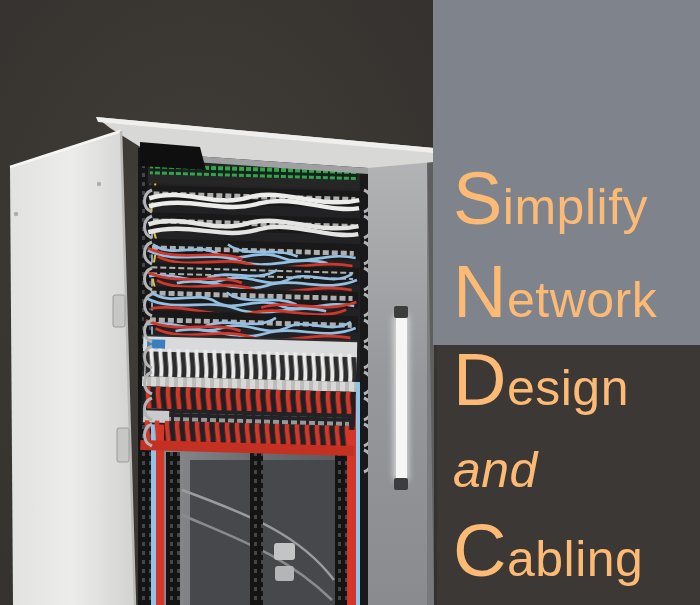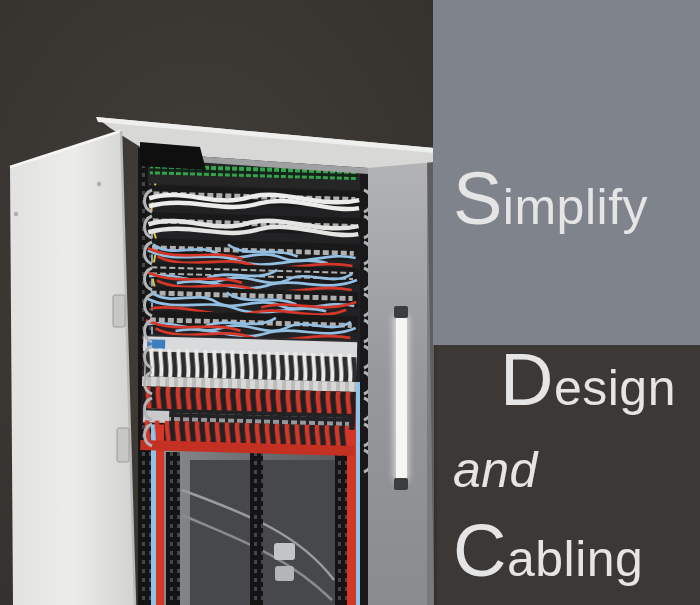--- a/index.html
+++ b/index.html
@@ -14,30 +14,30 @@
     position:absolute;left:0;top:0;width:437px;height:605px;
     background:radial-gradient(ellipse at 45% 45%, #43403c 0%, #3a3733 55%, #33302d 100%);
   }
   .headline-panel{
     position:absolute;left:433px;top:0;width:267px;height:345px;
     background:#7f848c;
   }
   .headline-line{
     position:absolute;
     left:453px;
-    color:#e5e5e5;
+    color:#fdba74;
     line-height:0.9;
     white-space:nowrap;
     letter-spacing:0.5px;
   }
   .headline-line .lead{ font-size:74px; }
   .headline-line .rest{ font-size:50px; }
   .line-simplify{ top:166px; }
   .line-network { top:259px; }
-  .line-design  { top:347px;margin-left:47px; }
+  .line-design  { top:347px; }
   .line-and     { top:429px;font-style:italic; }
   .line-cabling { top:518px; }
   svg{display:block;}
 </style>
 </head>
 <body>
 
 <div id="stage">
 
   <div class="bg-vignette"></div>
@@ -256,20 +256,23 @@
       <circle cx="16" cy="214" r="2.2" fill="#aeaeac"></circle>
       <circle cx="99" cy="184" r="2.2" fill="#aeaeac"></circle>
     </g>
   </svg>
 
   <div class="headline-panel"></div>
 
   <div class="headline-line line-simplify">
     <span class="lead">S</span><span class="rest">implify</span>
   </div>
+  <div class="headline-line line-network">
+    <span class="lead">N</span><span class="rest">etwork</span>
+  </div>
   <div class="headline-line line-design">
     <span class="lead">D</span><span class="rest">esign</span>
   </div>
   <div class="headline-line line-and">
     <span class="lead"></span><span class="rest">and</span>
   </div>
   <div class="headline-line line-cabling">
     <span class="lead">C</span><span class="rest">abling</span>
   </div>
 

